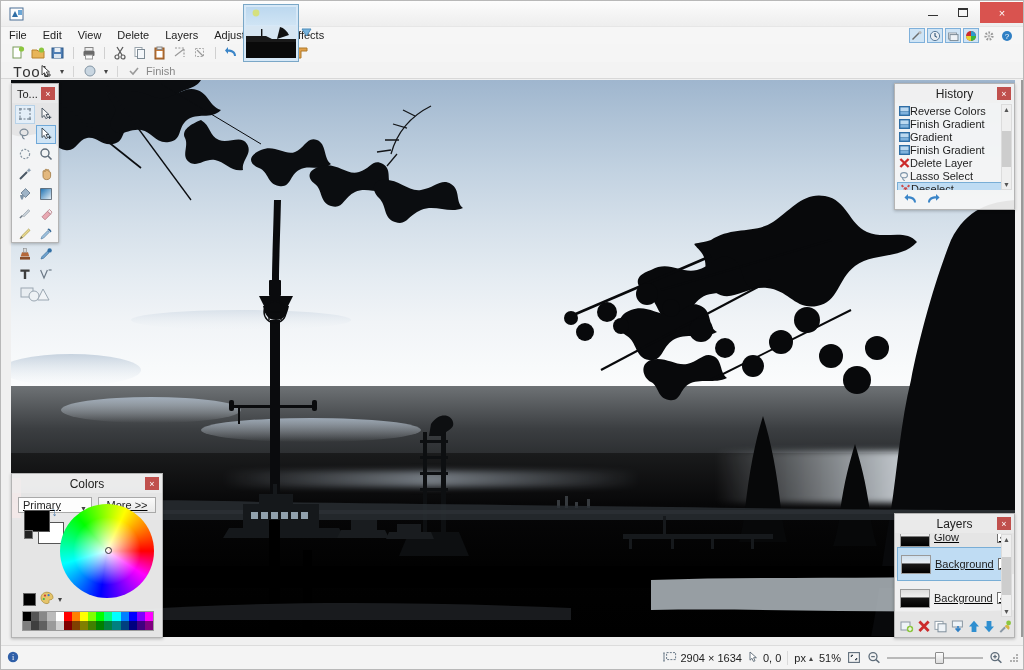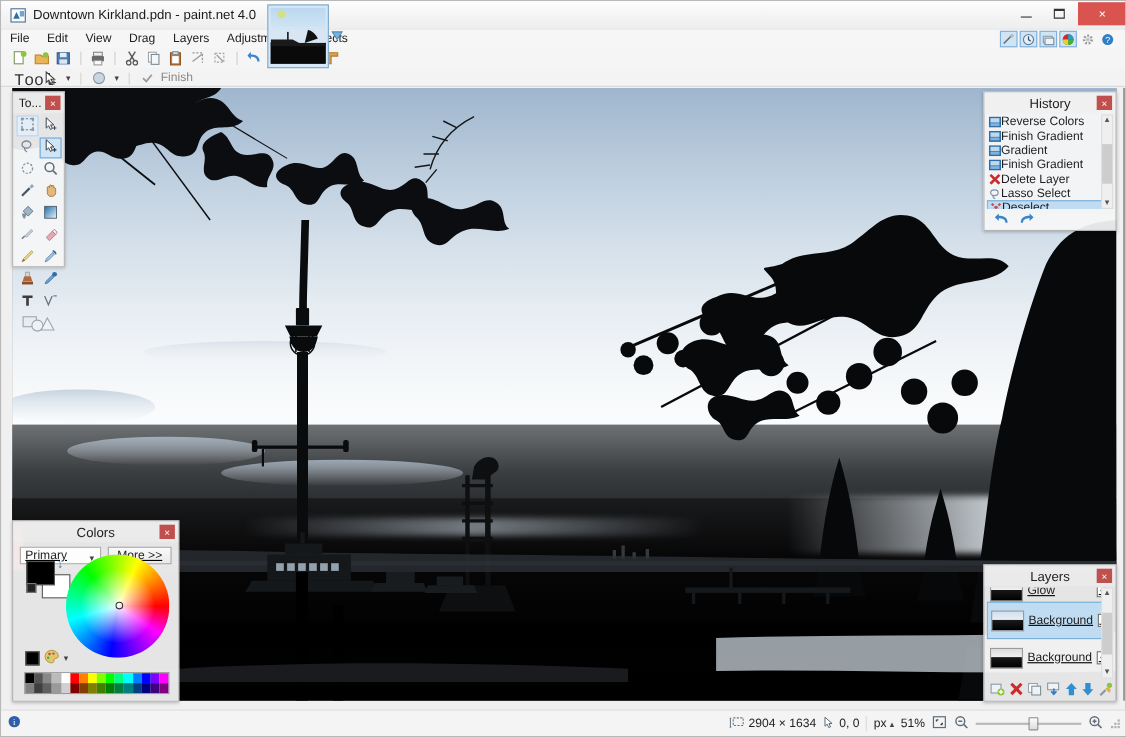--- a/index.html
+++ b/index.html
@@ -285,37 +285,36 @@
 <div id="app">
 
   <div class="titlebar">
     <span class="title-icon">
       <svg width="16" height="16" viewBox="0 0 16 16">
         <rect x="1" y="2" width="13" height="12" fill="#fdfdfd" stroke="#4a6f95"></rect>
         <path d="M3 11 L6 5 L9 11 Z" fill="#2f6ea5"></path>
         <rect x="9" y="4" width="4" height="5" fill="#6aa6d6"></rect>
       </svg>
     </span>
-    <span class="title-text">Downtown Kirkland.pdn - paint.net 4.0</span>
     <div class="win-btns">
       <div class="win-btn">
           <i class="glyph-min"></i>
         </div>
       <div class="win-btn">
           <i class="glyph-max"></i>
         </div>
       <div class="win-btn close">×</div>
     </div>
   </div>
 
   <div class="menubar">
     <div class="menu-item">File</div>
     <div class="menu-item">Edit</div>
     <div class="menu-item">View</div>
-    <div class="menu-item">Drag</div>
+    <div class="menu-item">Delete</div>
     <div class="menu-item">Layers</div>
     <div class="menu-item">Adjustments</div>
     <div class="menu-item">Effects</div>
   </div>
 
   <div class="toolbar">
     <div class="tb-row">
       <div class="tb-btn">
         <svg width="14" height="14" viewBox="0 0 14 14">
             <rect x="2" y="1" width="8" height="11" fill="#fff" stroke="#7a9c5a"></rect>

